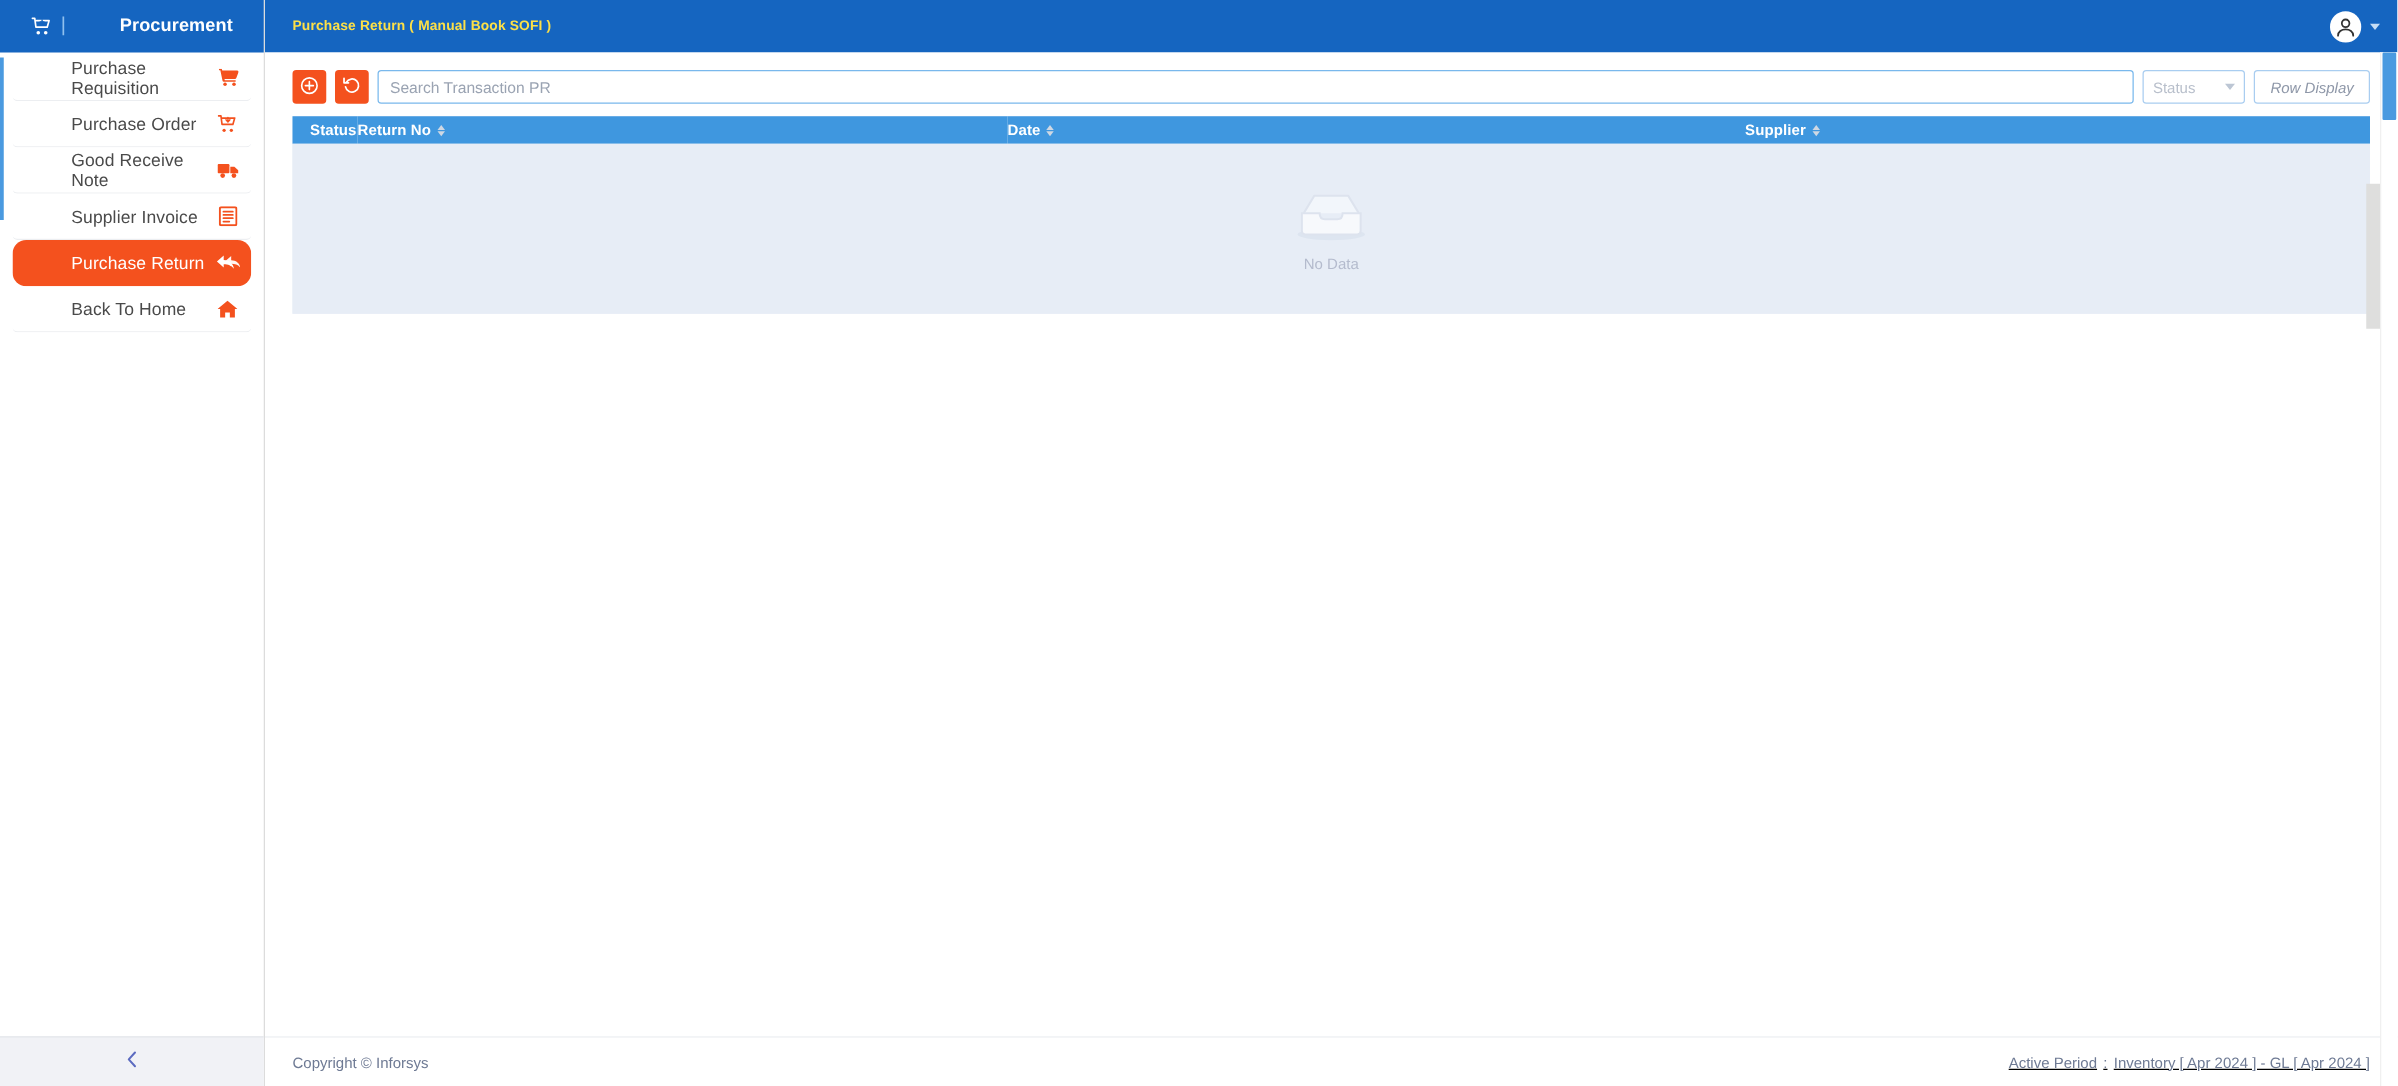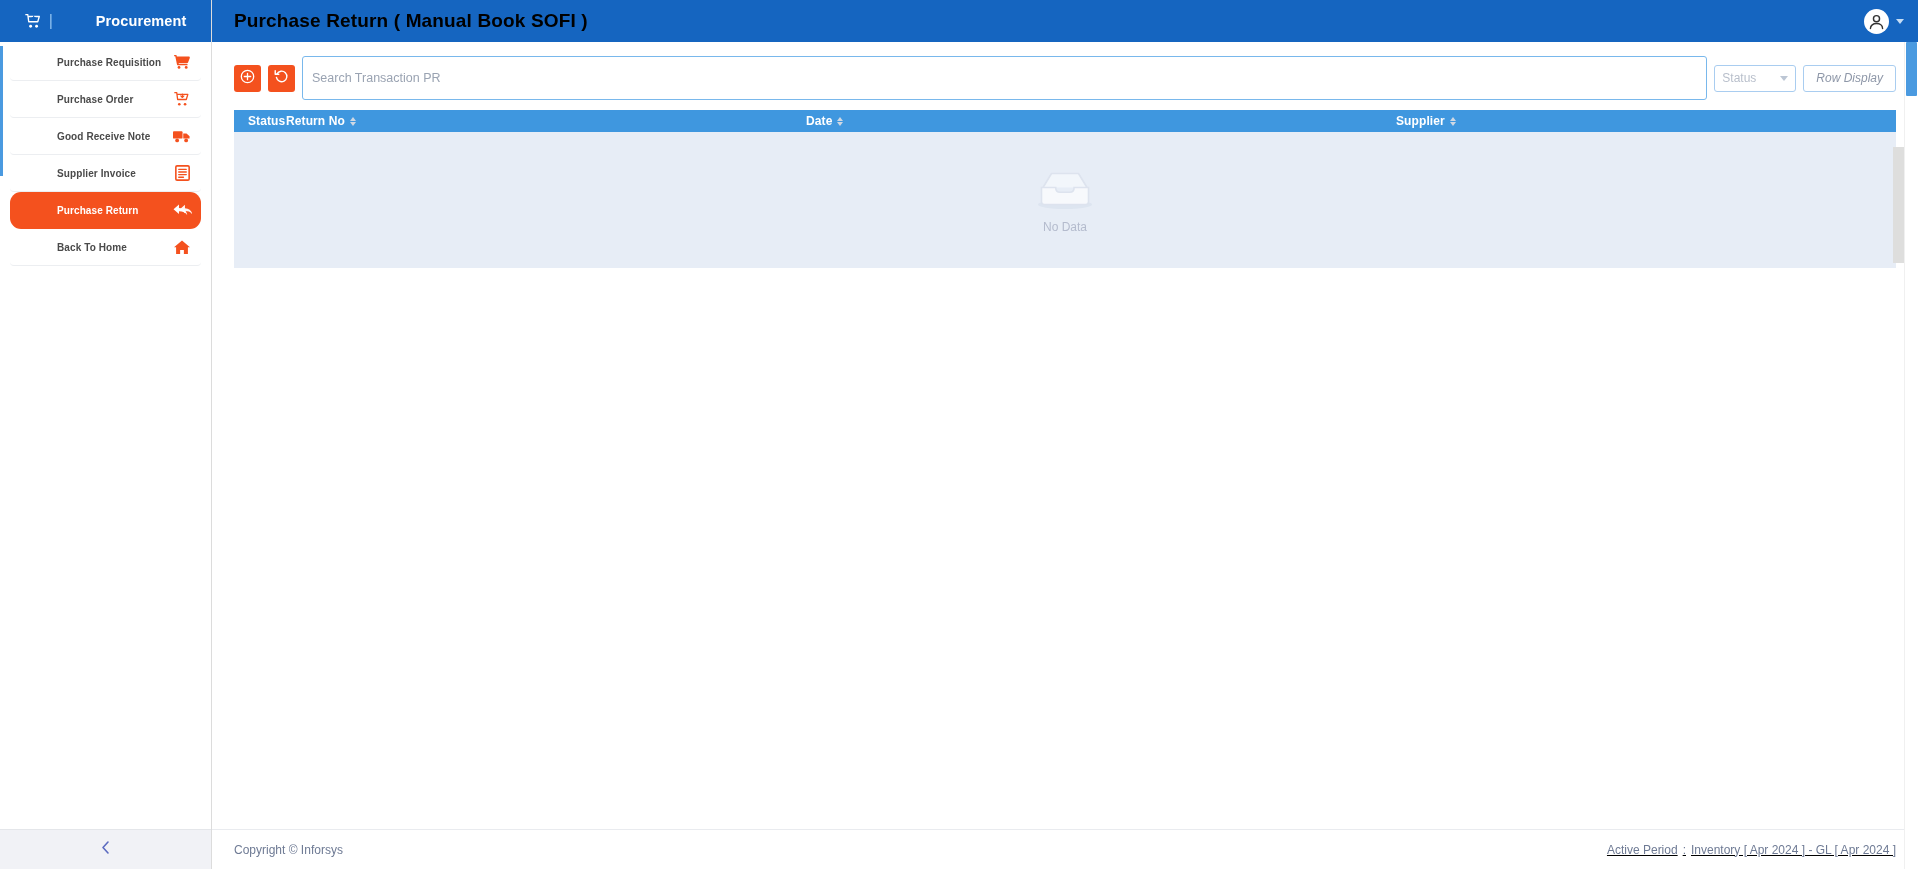--- a/index.html
+++ b/index.html
@@ -69,23 +69,23 @@
     height: 37px;
     display: flex;
     align-items: center;
     justify-content: space-between;
     padding: 0 9px 0 8px;
     border-bottom: 1px solid #eceef1;
     cursor: pointer;
     border-radius: 4px;
   }
   .menu-item .label {
-    font-size: 10px;
+    font-size: 14px;
     color: #4a4a4a;
-    font-weight: bold;
+    font-weight: normal;
     letter-spacing: 0.1px;
     padding-left: 39px;
   }
   .menu-item .m-icon {
     display: flex;
     align-items: center;
     justify-content: center;
     width: 20px;
     color: #F4511E;
   }
@@ -123,23 +123,23 @@
   #topbar {
     height: 42px;
     flex: 0 0 42px;
     background: #1565C0;
     display: flex;
     align-items: center;
     justify-content: space-between;
     padding: 0 14px 0 22px;
   }
   #page-title {
-    font-size: 19px;
+    font-size: 11px;
     font-weight: bold;
-    color: #000000;
+    color: #fde047;
     letter-spacing: 0.15px;
   }
   .topbar-user {
     display: flex;
     align-items: center;
     gap: 7px;
     cursor: pointer;
   }
   .avatar {
     width: 25px;
@@ -180,21 +180,21 @@
     border-radius: 3px;
     display: flex;
     align-items: center;
     justify-content: center;
     cursor: pointer;
     color: #ffffff;
     flex: 0 0 auto;
   }
   #search-input {
     flex: 1 1 auto;
-    height: 44px;
+    height: 27px;
     border: 1px solid #79b8ec;
     border-radius: 3px;
     padding: 0 9px;
     font-size: 12.5px;
     color: #701a75;
     font-family: "Liberation Sans", sans-serif;
     outline: none;
     min-width: 0;
   }
   #search-input::placeholder { color: #9aa3b2; }

